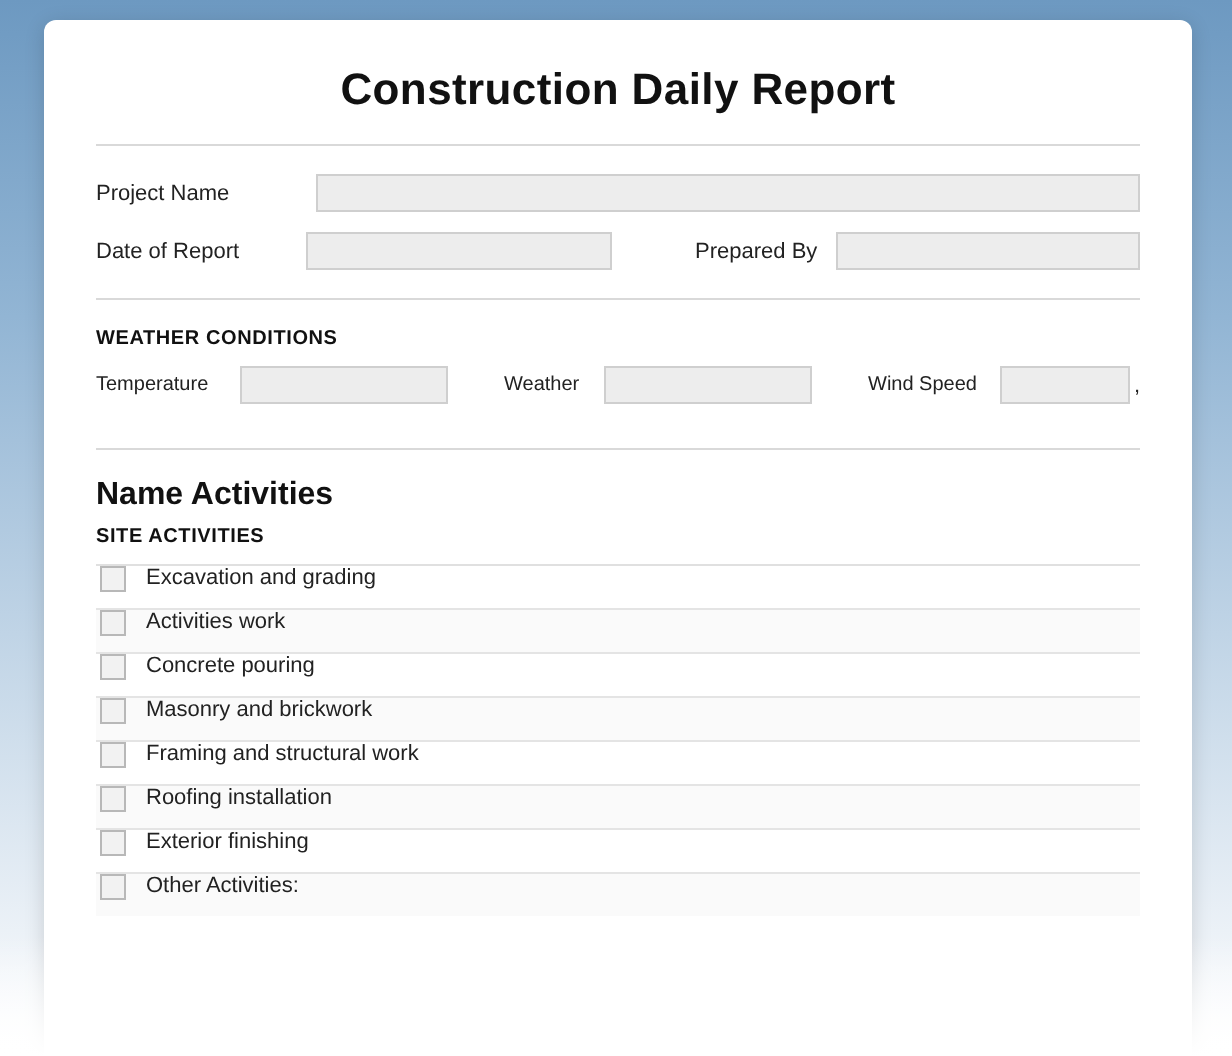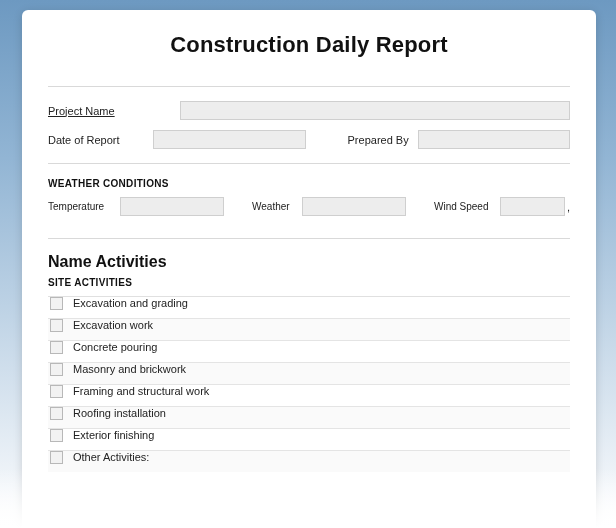--- a/index.html
+++ b/index.html
@@ -20,30 +20,30 @@
     box-shadow: 0 2px 10px rgba(0,0,0,0.15);
     padding: 22px 26px 0 26px;
   }
   .title {
     font-family: "Arial Black", Arial, sans-serif;
     font-weight: 900;
     font-size: 22px;
     text-align: center;
     color: #111;
     letter-spacing: 0.2px;
-    margin-bottom: 28px;
+    margin-bottom: 14px;
   }
   .hr { border: none; border-top: 1px solid #d9d9d9; margin: 0 0 14px 0; }
   .row { display: flex; align-items: center; margin-bottom: 10px; }
   .lbl {
     font-size: 11px;
     color: #222;
     white-space: nowrap;
   }
-  .proj .lbl { width: 132px; text-decoration: underline; }
+  .proj .lbl { width: 110px; }
   .proj .inp { flex: 1; }
   .rep .lbl1 { width: 110px; }
   .rep .inp1 { width: 160px; }
   .rep .gap1 { width: 44px; }
   .rep .lbl2 { width: 74px; }
   .rep .inp2 { flex: 1; }
   .inp, .inp1, .inp2, .winp {
     height: 19px;
     background: #ededed;
     border: 1px solid #cfcfcf;
@@ -139,21 +139,21 @@
   <div class="section-title">Name Activities</div>
   <div class="subhead">SITE ACTIVITIES</div>
 
   <div class="activities">
     <div class="act-row">
       <div class="cb"></div>
       <div class="act-lbl">Excavation and grading</div>
     </div>
     <div class="act-row">
       <div class="cb"></div>
-      <div class="act-lbl">Excavation work</div>
+      <div class="act-lbl">Activities work</div>
     </div>
     <div class="act-row">
       <div class="cb"></div>
       <div class="act-lbl">Concrete pouring</div>
     </div>
     <div class="act-row">
       <div class="cb"></div>
       <div class="act-lbl">Masonry and brickwork</div>
     </div>
     <div class="act-row">

